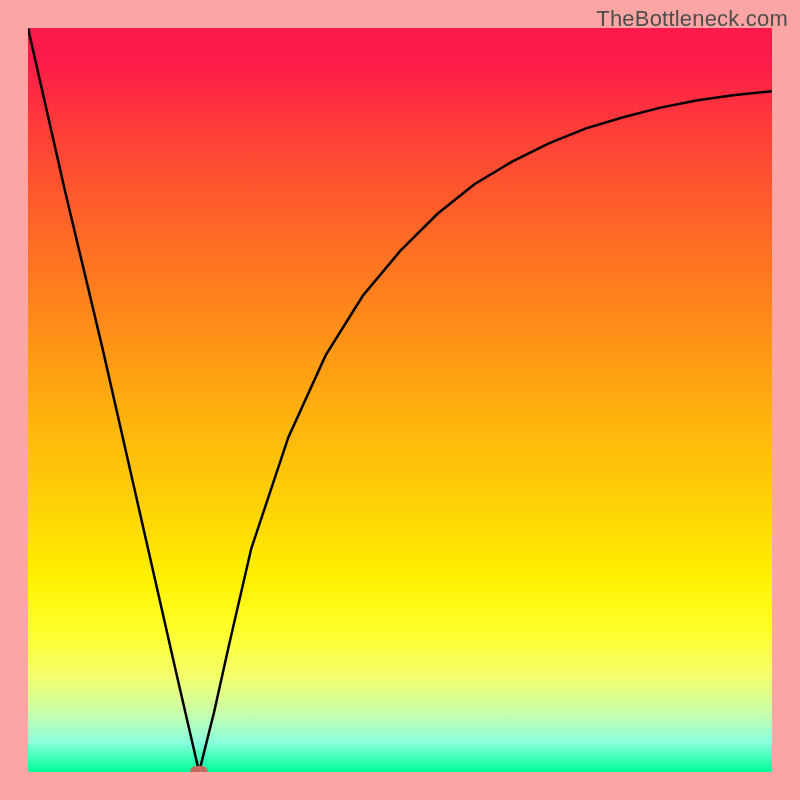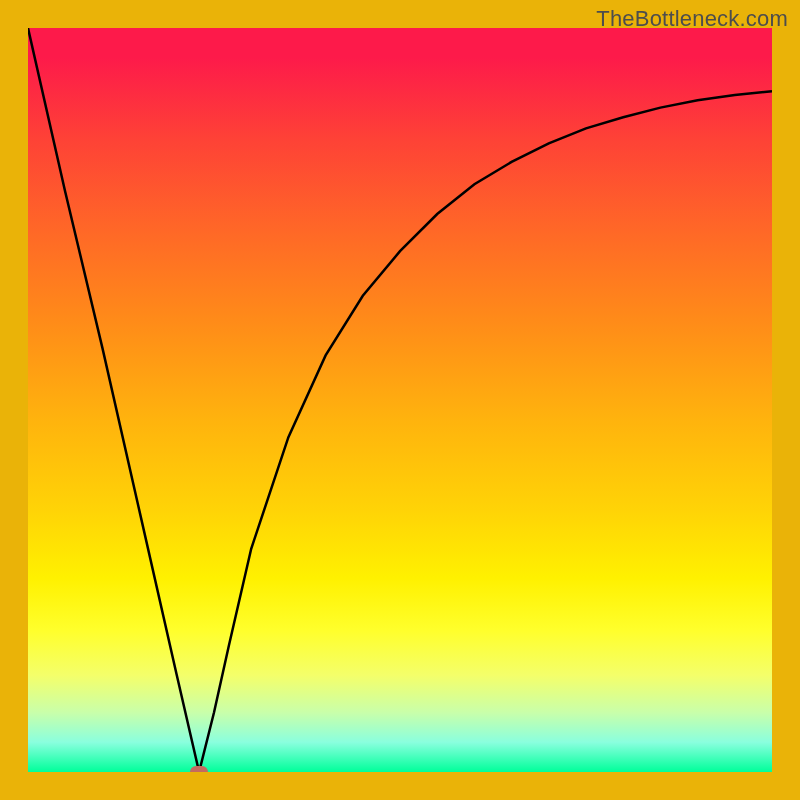--- a/index.html
+++ b/index.html
@@ -8,21 +8,21 @@
     width: 800px;
     height: 800px;
     background: #000;
     font-family: Arial, Helvetica, sans-serif;
     overflow: hidden;
   }
   .frame {
     position: relative;
     width: 800px;
     height: 800px;
-    background: #eab308;
+    background: #fca5a5;
   }
   .watermark {
     position: absolute;
     top: 6px;
     right: 12px;
     color: #4d4d4d;
     font-size: 22px;
     font-weight: 400;
     letter-spacing: 0.2px;
     z-index: 5;

